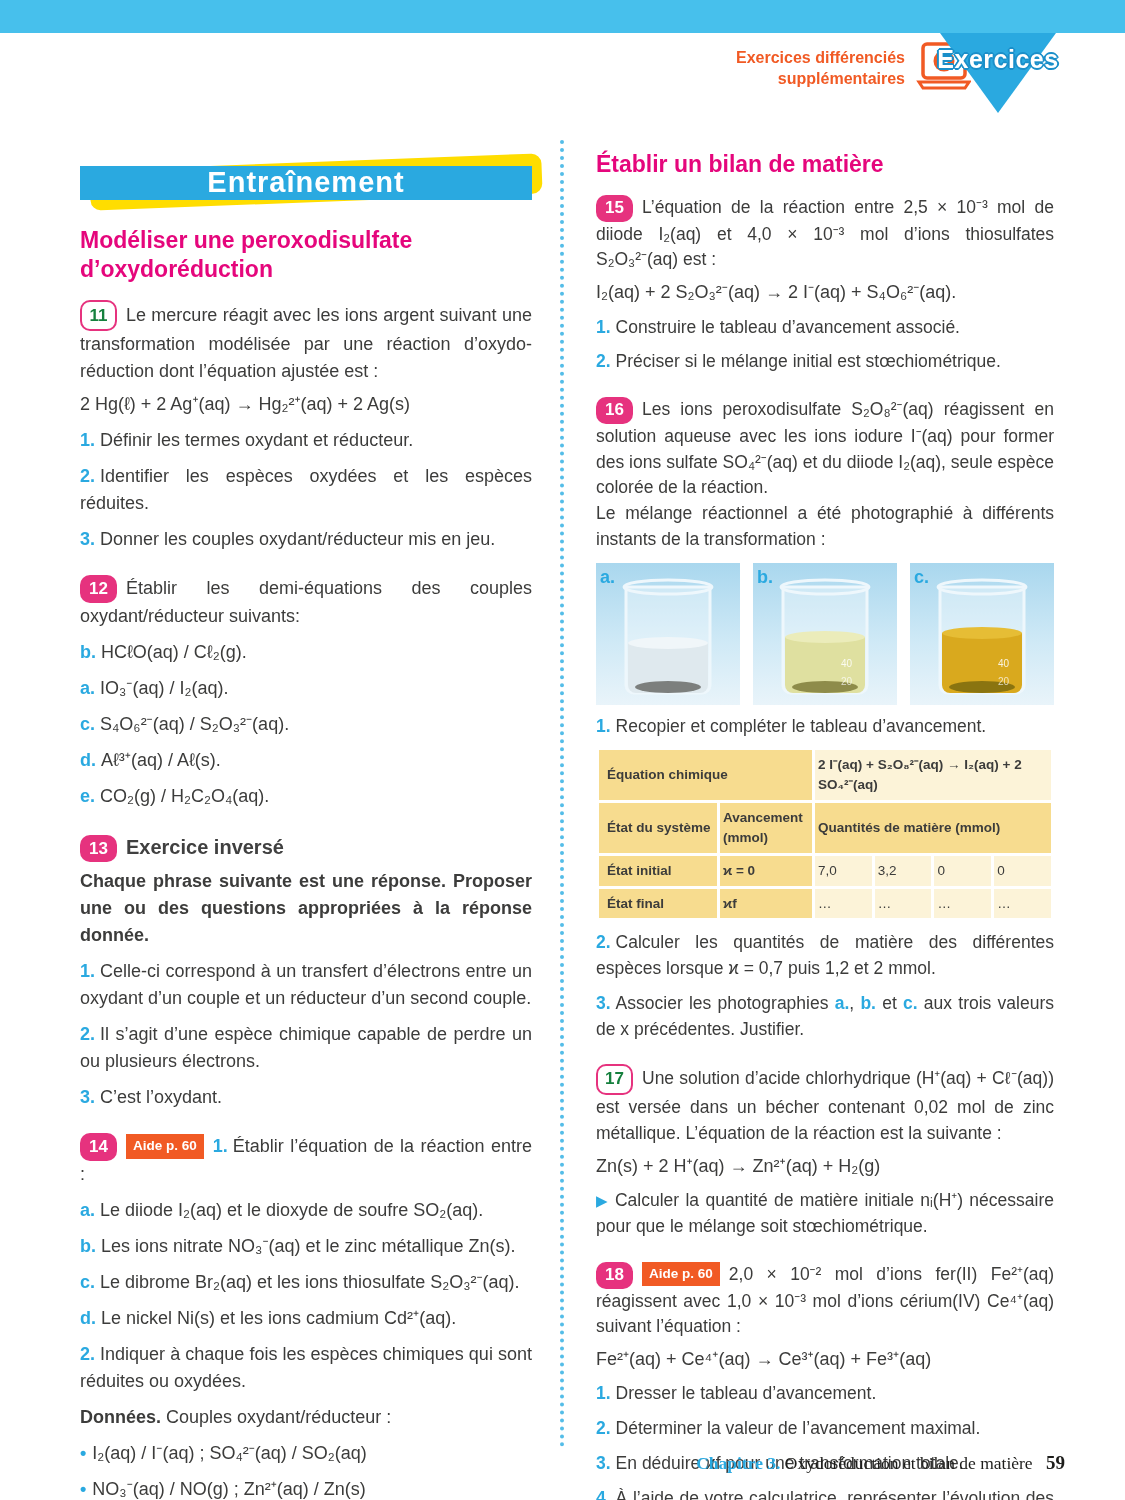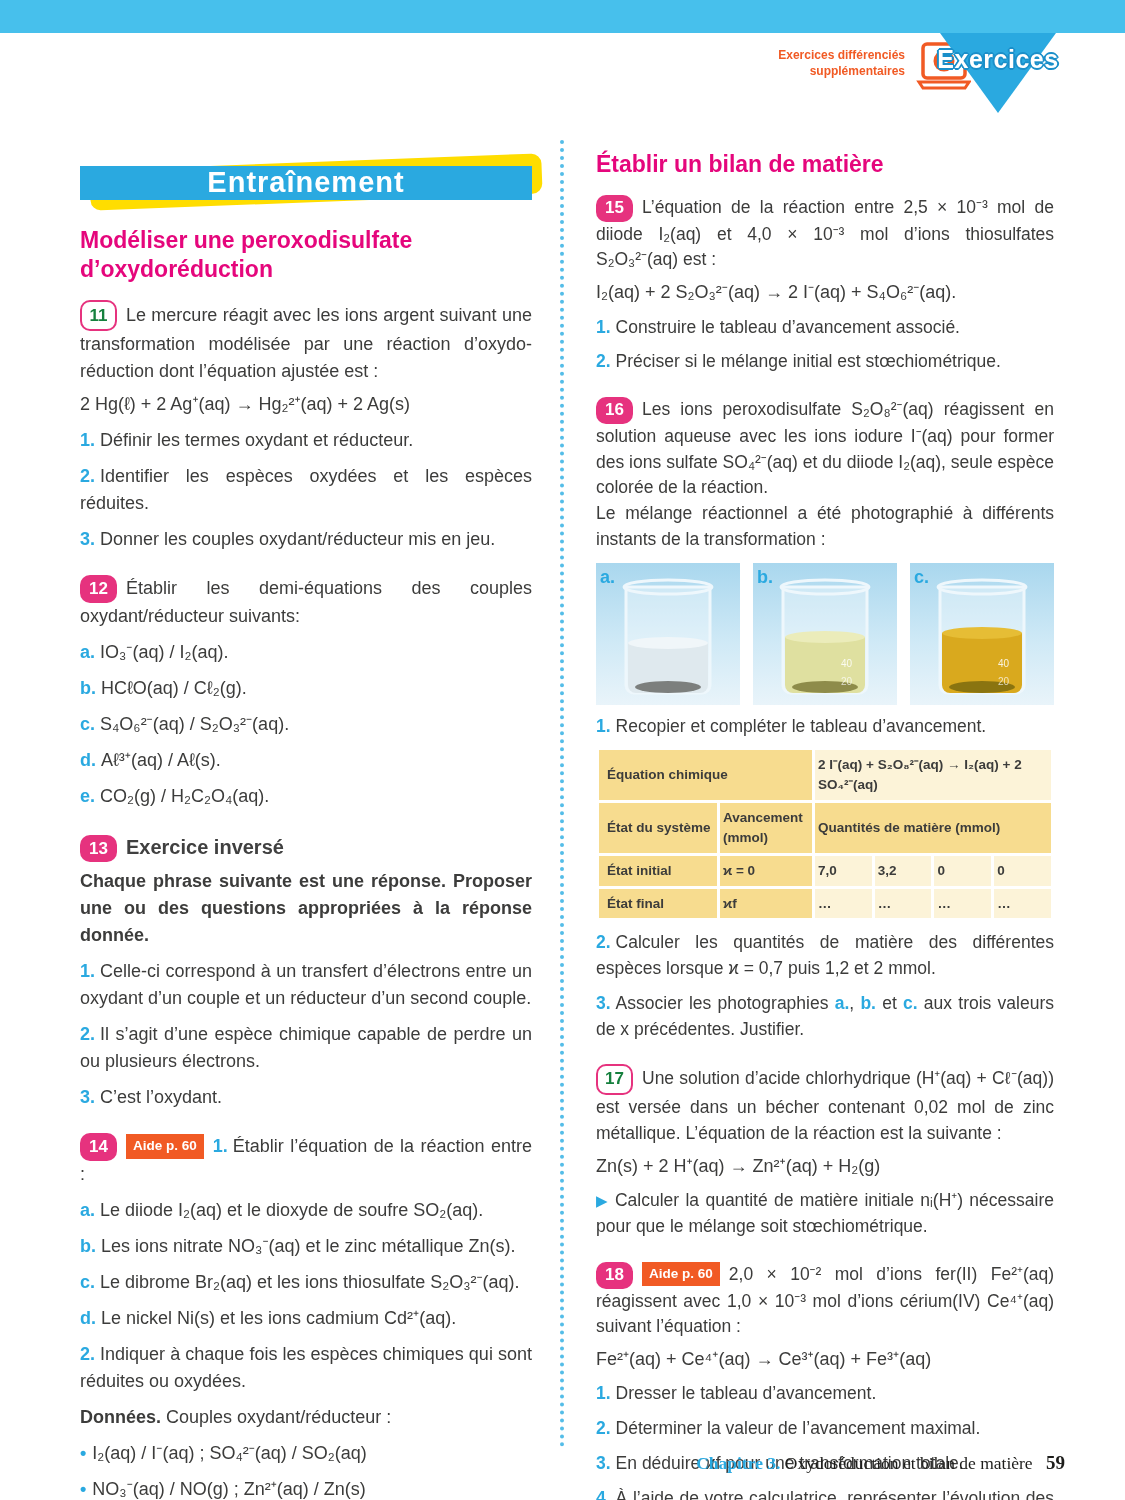--- a/index.html
+++ b/index.html
@@ -2,21 +2,21 @@
 <html><head>
 <meta charset="utf-8">
 <style>
   html,body{margin:0;padding:0;background:#fff}
   .page{position:relative;width:1125px;height:1500px;background:#fff;overflow:hidden;
         font-family:"Liberation Sans",sans-serif;color:#3c3c3b}
   .topbar{position:absolute;top:0;left:0;width:1125px;height:33px;background:#47c0ec}
 
   
   .diff{position:absolute;top:48px;left:690px;width:215px;text-align:right;
-        color:#f15a24;font-weight:bold;font-size:12px;line-height:1.3}
+        color:#f15a24;font-weight:bold;font-size:16px;line-height:1.3}
   .video{position:absolute;top:40px;left:915px;width:56px;height:60px}
   .tab{position:absolute;top:33px;left:938px;width:120px;height:90px}
   .tab .tri{position:absolute;left:2px;top:0;width:0;height:0;
         border-left:58px solid transparent;border-right:58px solid transparent;
         border-top:80px solid #2aa9e0}
   .tab .lbl{position:absolute;top:12px;left:-20px;width:160px;text-align:center;
         color:#fff;font-size:25px;font-weight:bold;letter-spacing:.5px;
         text-shadow:-2px 0 #1b8fc9,2px 0 #1b8fc9,0 -2px #1b8fc9,0 2px #1b8fc9,
                     -1px -1px #1b8fc9,1px 1px #1b8fc9,-1px 1px #1b8fc9,1px -1px #1b8fc9}
 
@@ -59,21 +59,21 @@
          background:linear-gradient(180deg,#a9d7ee 0%,#cfe9f6 55%,#e9f4fa 100%)}
   .photo .plbl{position:absolute;top:1px;left:4px;color:#2aa9e0;font-weight:bold;font-size:18px}
 
   
   .avtable{border-collapse:separate;border-spacing:3px;width:100%;font-size:13.5px;margin:8px 0 2px;
            table-layout:fixed}
   .avtable td{padding:5px 3px;text-align:left;vertical-align:middle}
   .yellow{background:#f7dc8f;font-weight:bold}
   .cream{background:#fcf3d8}
   .tl{text-align:left !important;padding-left:8px !important}
-  .val{font-weight:bold}
+  .val{font-weight:normal}
   .eqcell{font-weight:bold;font-size:13.5px}
 
   .footer{position:absolute;top:1452px;right:60px;font-family:"Liberation Serif",serif;
           font-size:17.5px;color:#1d1d1b;white-space:nowrap}
   .footer .chap{color:#2aa9e0;font-weight:bold}
   .footer .pnum{font-weight:bold;font-size:19px;margin-left:9px}
 </style>
 </head>
 <body>
 
@@ -113,22 +113,22 @@
     <div class="ex">
       <p class="intro"><span class="badge outline">11</span><span>Le mercure réagit avec les ions argent suivant une transformation modélisée par une réaction d’oxydo-réduction dont l’équation ajustée est :</span></p>
       <p class="eq">2 Hg(ℓ) + 2 Ag⁺(aq) → Hg₂²⁺(aq) + 2 Ag(s)</p>
       <p class="item"><span class="n">1.</span><span>Définir les termes oxydant et réducteur.</span></p>
       <p class="item"><span class="n">2.</span><span>Identifier les espèces oxydées et les espèces réduites.</span></p>
       <p class="item"><span class="n">3.</span><span>Donner les couples oxydant/réducteur mis en jeu.</span></p>
     </div>
 
     <div class="ex">
       <p class="intro"><span class="badge filled">12</span><span>Établir les demi-équations des couples oxydant/réducteur suivants:</span></p>
+      <p class="item"><span class="n">b.</span><span>HCℓO(aq) / Cℓ₂(g).</span></p>
       <p class="item"><span class="n">a.</span><span>IO₃⁻(aq) / I₂(aq).</span></p>
-      <p class="item"><span class="n">b.</span><span>HCℓO(aq) / Cℓ₂(g).</span></p>
       <p class="item"><span class="n">c.</span><span>S₄O₆²⁻(aq) / S₂O₃²⁻(aq).</span></p>
       <p class="item"><span class="n">d.</span><span>Aℓ³⁺(aq) / Aℓ(s).</span></p>
       <p class="item"><span class="n">e.</span><span>CO₂(g) / H₂C₂O₄(aq).</span></p>
     </div>
 
     <div class="ex">
       <p><span class="badge filled">13</span><span class="extitle">Exercice inversé</span></p>
       <p class="intro bold" style="margin-top:6px">Chaque phrase suivante est une réponse. Proposer une ou des questions appropriées à la réponse donnée.</p>
       <p class="item"><span class="n">1.</span><span>Celle-ci correspond à un transfert d’électrons entre un oxydant d’un couple et un réducteur d’un second couple.</span></p>
       <p class="item"><span class="n">2.</span><span>Il s’agit d’une espèce chimique capable de perdre un ou plusieurs électrons.</span></p>

